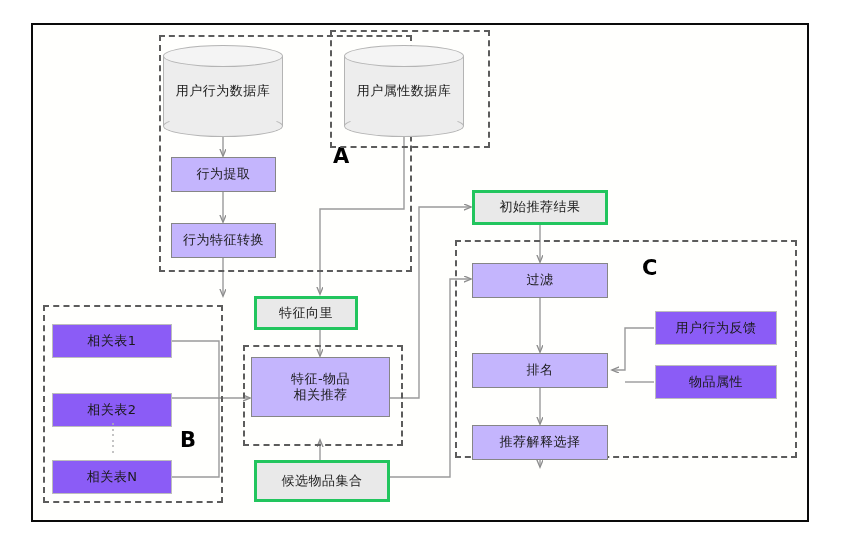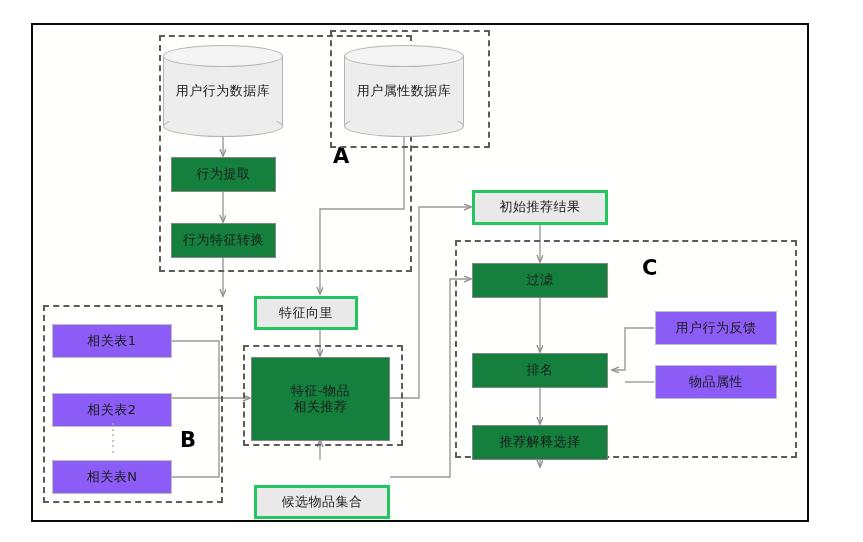--- a/index.html
+++ b/index.html
@@ -2,21 +2,21 @@
 <html><head>
 <meta charset="utf-8">
 <style>
   html,body{margin:0;padding:0;background:#fff;}
   body{width:863px;height:542px;font-family:"DejaVu Sans","Liberation Sans",sans-serif;}
   #canvas{position:relative;width:863px;height:542px;overflow:hidden;background:#fff;}
   #frame{position:absolute;left:31px;top:23px;width:778px;height:499px;border:2px solid #0a0a0a;background:#fffffd;box-sizing:border-box;}
   .node{position:absolute;box-sizing:border-box;display:flex;align-items:center;justify-content:center;
         text-align:center;line-height:1.25;color:#1a1a1a;font-size:13px;letter-spacing:.5px;}
   .light{background:#e9e9e9;border:3px solid #22c55e;}
-  .dark{background:#15803d;border:1.5px solid #868686;}
+  .dark{background:#c4b5fd;border:1.5px solid #868686;}
   .plain{background:#8b5cf6;border:1px solid #bdbdbd;}
   .group{position:absolute;box-sizing:border-box;border:2px dashed #5c5c5c;background:transparent;}
   .glabel{position:absolute;font-size:21px;font-weight:bold;color:#000;font-family:"DejaVu Sans","Liberation Sans",sans-serif;}
   .cyl{position:absolute;}
   .cyl .body{position:absolute;left:0;right:0;top:11px;bottom:11px;background:#ededed;border-left:1.5px solid #b4b4b4;border-right:1.5px solid #b4b4b4;}
   .cyl .bot{position:absolute;left:0;right:0;bottom:0;height:22px;background:#ededed;border:1.5px solid #b4b4b4;border-radius:50%/50%;box-sizing:border-box;border-top-color:transparent;}
   .cyl .cap{position:absolute;left:0;right:0;top:0;height:22px;border:1.5px solid #b4b4b4;border-radius:50%/50%;box-sizing:border-box;background:#f4f4f4;}
   .cyl .lbl{position:absolute;left:0;right:0;top:0;bottom:0;display:flex;align-items:center;justify-content:center;
             font-size:13px;color:#1a1a1a;letter-spacing:.5px;}
   svg.wires{position:absolute;left:0;top:0;width:863px;height:542px;overflow:visible;}
@@ -106,26 +106,26 @@
   <div class="dots" style="left:111px;top:423px;width:3px;height:30px;">
     <i></i>
       <i></i>
       <i></i>
       <i></i>
       <i></i>
       <i></i>
   </div>
   <div class="node plain" style="left:52px;top:460px;width:120px;height:34px;">相关表N</div>
 
-  <div class="node dark" style="left:251px;top:357px;width:139px;height:84px;flex-direction:column;">
+  <div class="node dark" style="left:251px;top:357px;width:139px;height:60px;flex-direction:column;">
     <span>特征-物品</span>
     <span>相关推荐</span>
   </div>
 
-  <div class="node light" style="left:254px;top:460px;width:136px;height:34px;margin-top:25px;">候选物品集合</div>
+  <div class="node light" style="left:254px;top:460px;width:136px;height:42px;">候选物品集合</div>
 
   <div class="node light" style="left:472px;top:190px;width:136px;height:35px;">初始推荐结果</div>
   <div class="node dark" style="left:472px;top:263px;width:136px;height:35px;">过滤</div>
   <div class="node dark" style="left:472px;top:353px;width:136px;height:35px;">排名</div>
   <div class="node dark" style="left:472px;top:425px;width:136px;height:35px;">推荐解释选择</div>
 
   <div class="node plain" style="left:655px;top:311px;width:122px;height:34px;">用户行为反馈</div>
   <div class="node plain" style="left:655px;top:365px;width:122px;height:34px;">物品属性</div>
 </div>
 

